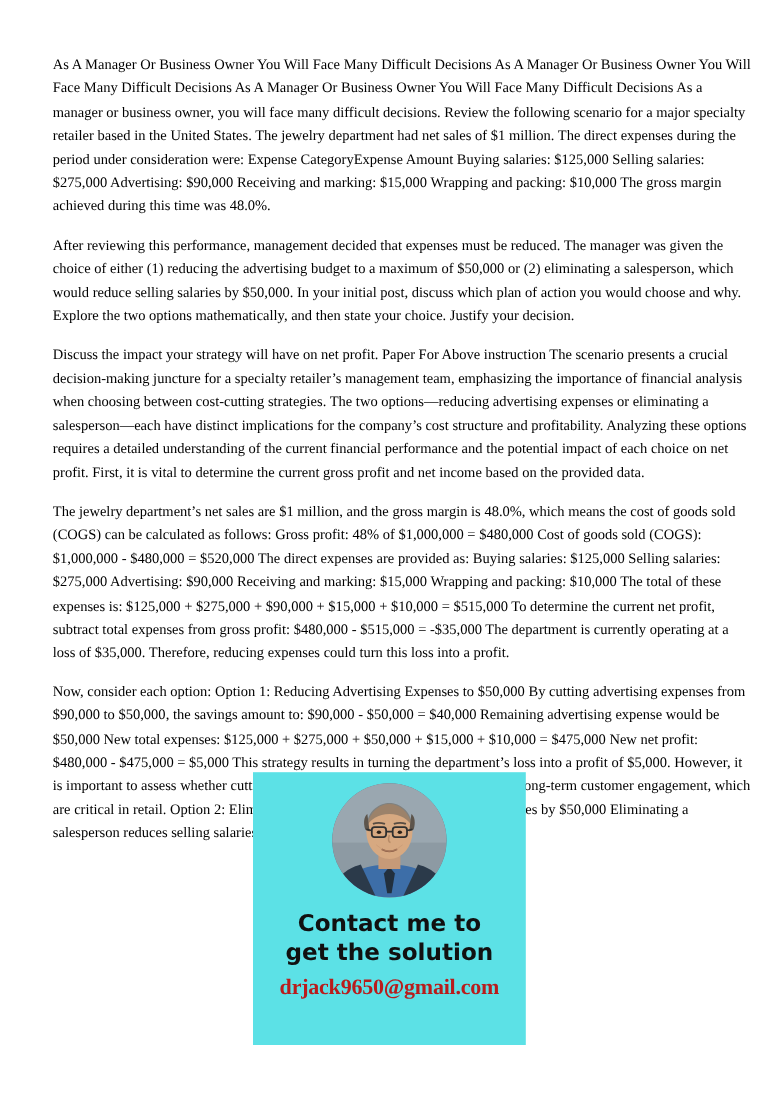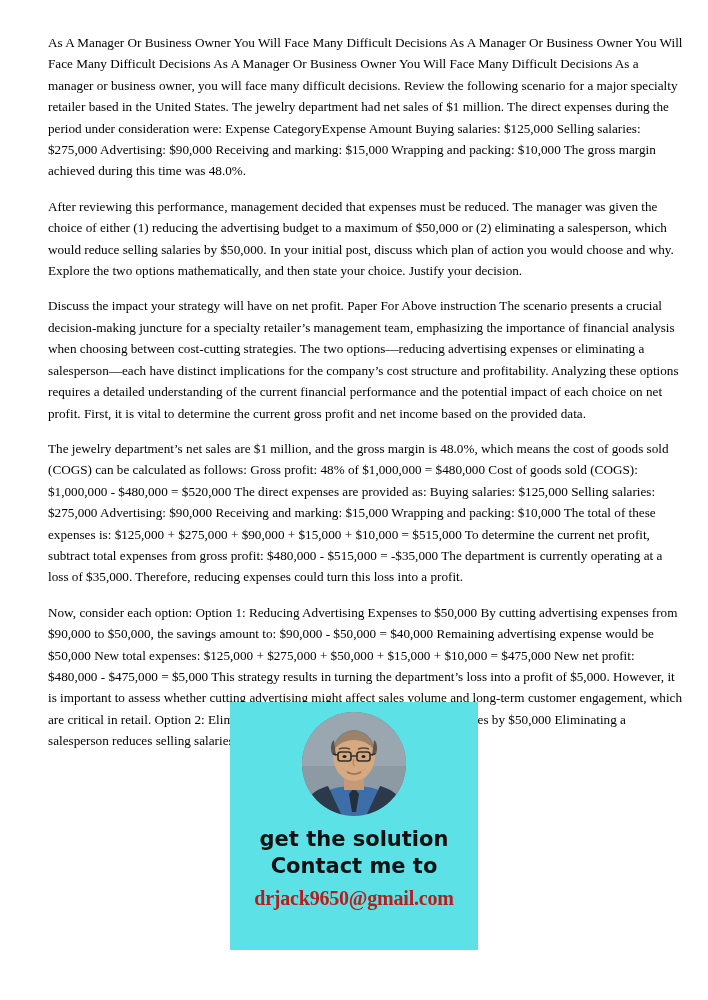--- a/index.html
+++ b/index.html
@@ -13,21 +13,21 @@
     font-family: "Liberation Serif", serif;
     color: #000000;
     position: relative;
     overflow: hidden;
   }
   .page {
     position: relative;
     width: 708px;
     height: 804px;
     box-sizing: border-box;
-    padding: 32px 22px 0 48px;
+    padding: 48px 22px 0 48px;
     border-radius: 11px;
   }
   .para {
     font-size: 13.2px;
     line-height: 21.4px;
     text-align: left;
     margin: 0 0 14px 0;
     color: #000;
     white-space: normal;
   }
@@ -135,18 +135,18 @@
 
           <path d="M52 47 q-2 6 1 7" stroke="#b68a66" stroke-width="1.4" fill="none"></path>
 
           <path d="M45 60 q7 4 14 0" stroke="#8e6049" stroke-width="1.6" fill="none"></path>
 
           <path d="M40 56 q12 12 24 0" stroke="#c49471" stroke-width="0.8" fill="none" opacity="0.6"></path>
         </g>
       </svg>
     </div>
     <div class="overlay-lines">
+      <div class="overlay-line">Contact me to</div>
       <div class="overlay-line">get the solution</div>
-      <div class="overlay-line">Contact me to</div>
     </div>
     <div class="overlay-email">drjack9650@gmail.com</div>
   </div>
 </div>
 
 </body></html>

